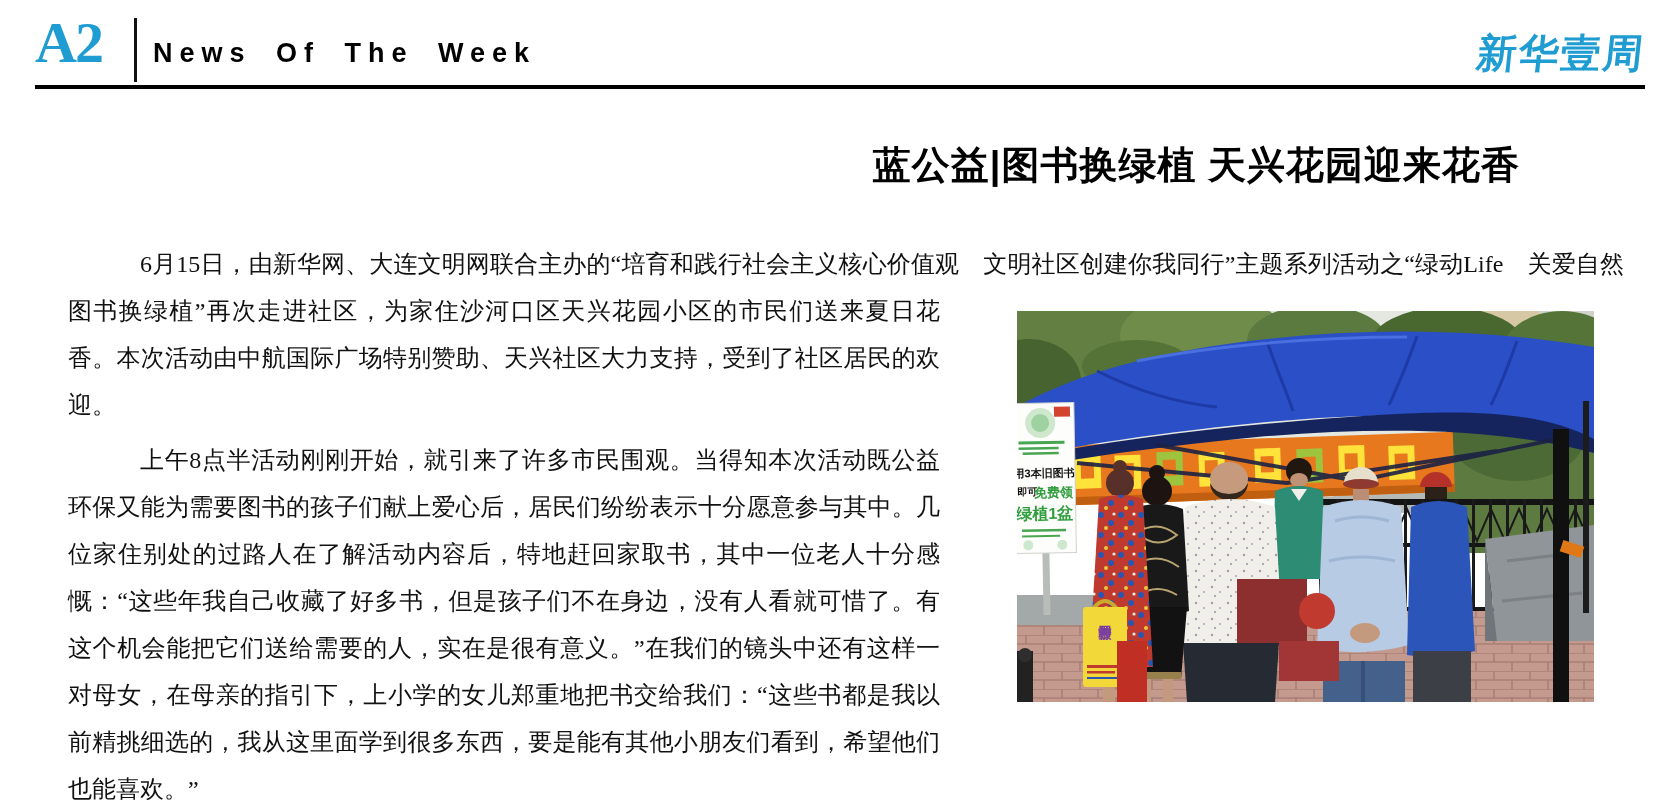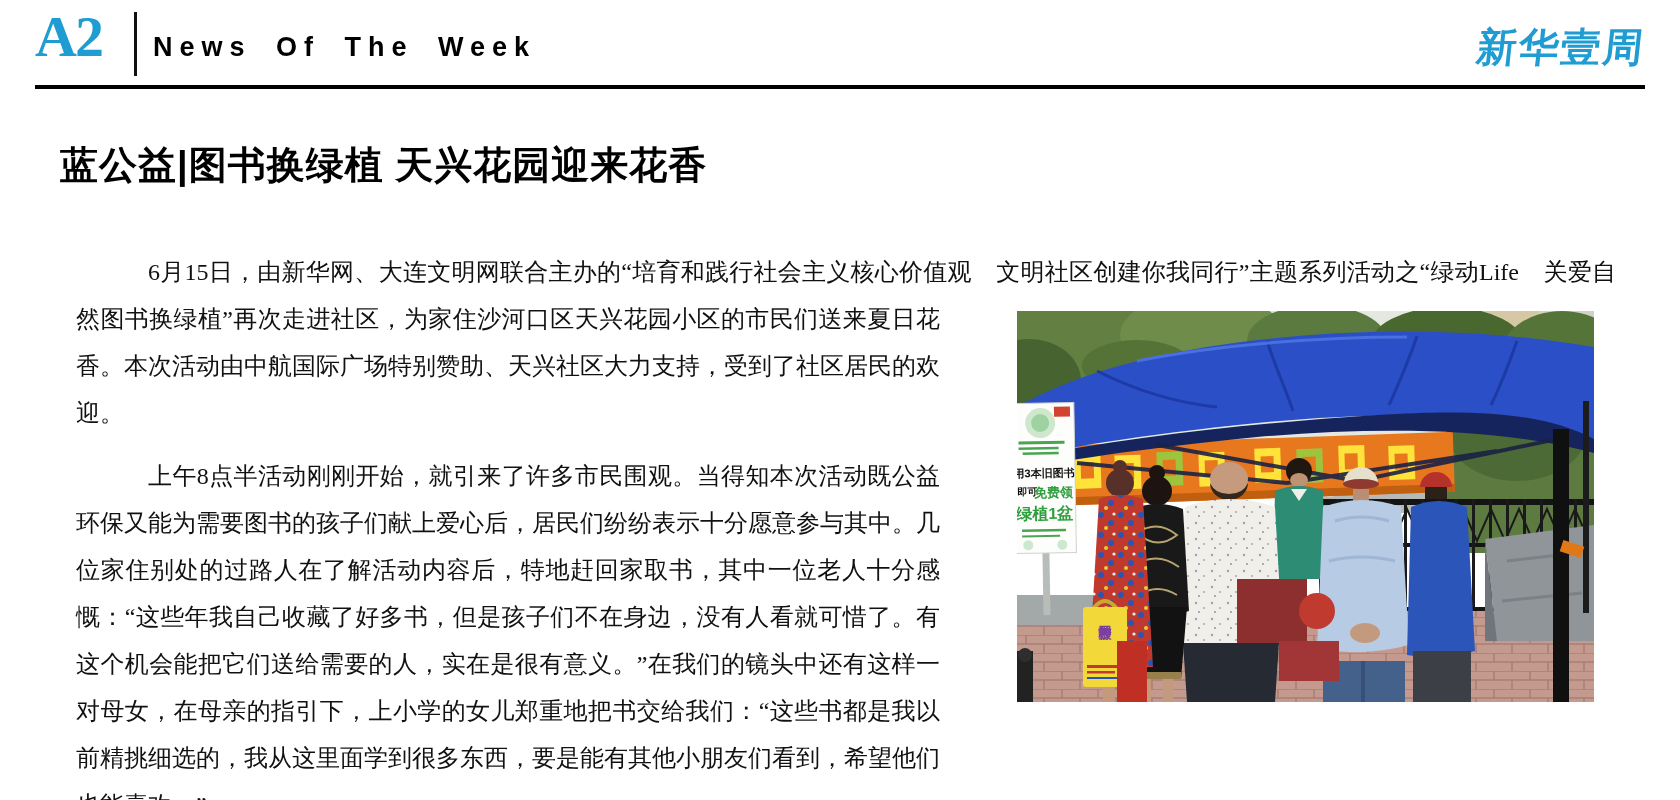--- a/index.html
+++ b/index.html
@@ -1,20 +1,20 @@
 <!DOCTYPE html>
 <html><head>
 <meta charset="utf-8">
 <style>
   * { margin:0; padding:0; box-sizing:border-box; }
   html,body { width:1680px; height:800px; background:#ffffff; overflow:hidden; }
   body { font-family:"Liberation Sans", sans-serif; position:relative; }
 
   
-  .header { position:absolute; left:35px; top:4px; right:35px; height:76px; }
+  .header { position:absolute; left:35px; top:10px; right:35px; height:76px; }
   .section-label {
     position:absolute; left:0; top:2px;
     font-family:"Liberation Serif", serif; font-weight:bold;
     font-size:58px; line-height:62px; color:#1f9cd1; letter-spacing:-2px;
   }
   .header-vbar { position:absolute; left:99px; top:8px; width:3px; height:64px; background:#111; }
   .section-title {
     position:absolute; left:118px; top:28px;
     font-size:27px; font-weight:bold; color:#000;
     letter-spacing:7px; word-spacing:10px;
@@ -22,32 +22,32 @@
   .masthead {
     position:absolute; right:0; top:16px;
     font-size:40px; font-weight:bold; color:#1f9cd1;
     transform:skewX(-6deg); letter-spacing:2px;
   }
   .header-rule { position:absolute; left:35px; right:35px; top:85px; height:4px; background:#000; }
 
   
   .headline {
     position:absolute; left:60px; top:140px; width:1460px;
-    text-align:left; font-size:38px; font-weight:bold; color:#000;
+    text-align:right; font-size:38px; font-weight:bold; color:#000;
     letter-spacing:1px;
   }
 
   
   .article-body {
     position:absolute; left:60px; top:233px; width:1572px;
     font-family:"Liberation Serif", "DejaVu Serif", serif;
     font-size:24px; line-height:47px; color:#111;
     text-align:justify;
   }
-  .article-body p { text-indent:3em; margin:16px; }
+  .article-body p { text-indent:3em; margin:8px; }
   .float-spacer { float:right; width:0; height:78px; }
   .float-photo  { float:right; clear:right; width:692px; height:449px; }
   .photo-frame  { margin-left:77px; width:577px; height:364px; }
   .photo-frame svg { display:block; }
 </style>
 </head>
 <body>
 
 <div class="header">
   <div class="section-label">A2</div>

